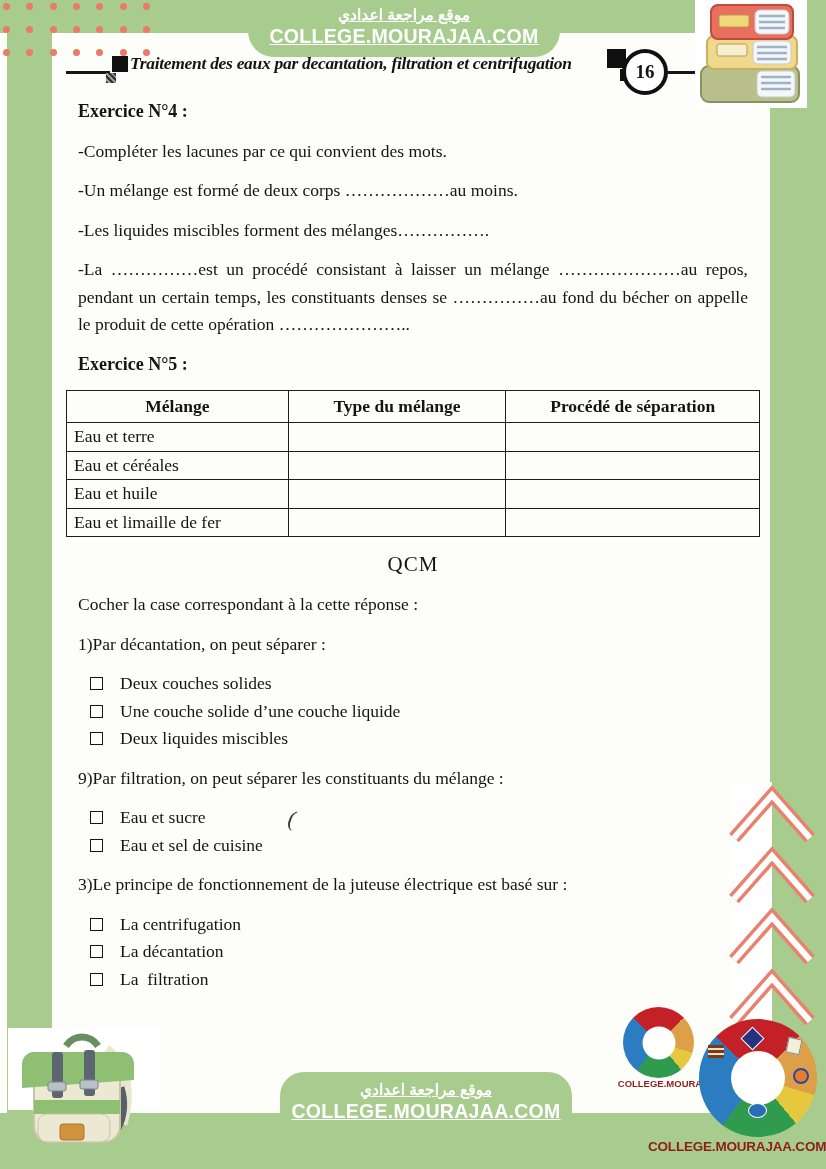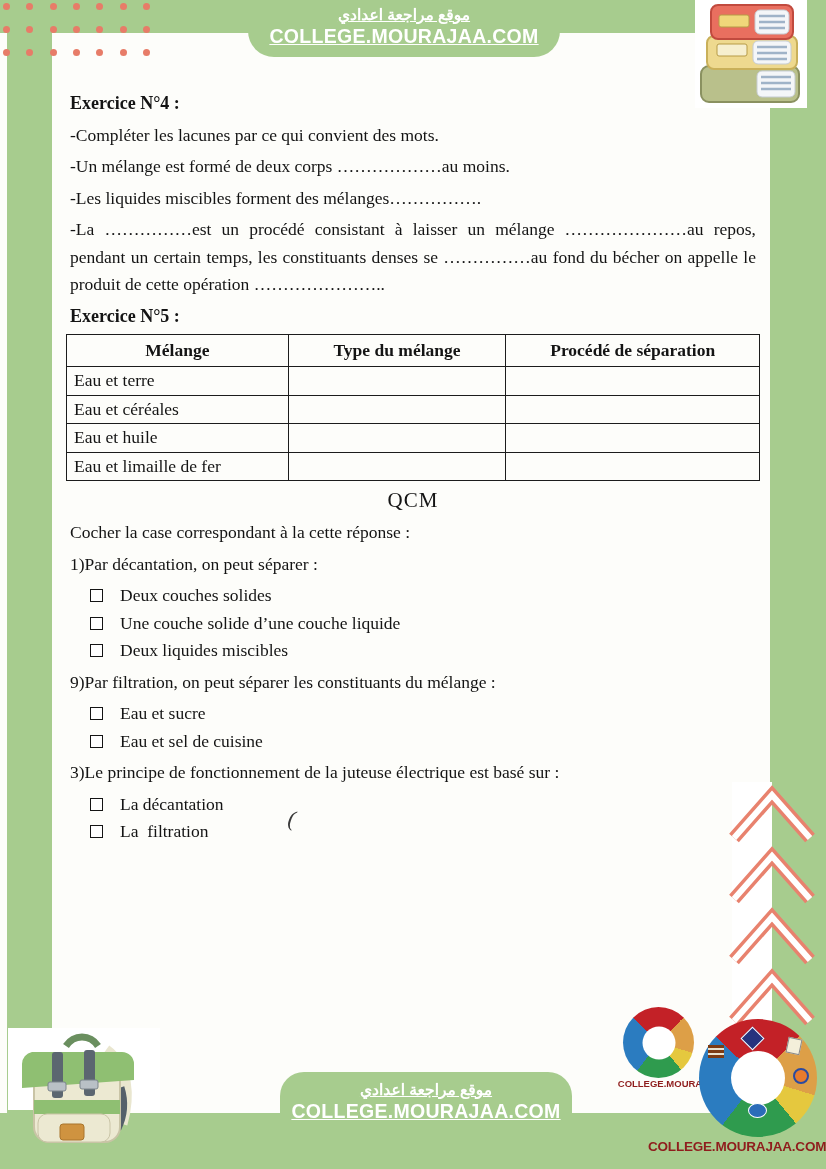--- a/index.html
+++ b/index.html
@@ -37,21 +37,21 @@
   .orn-b{left:547px;top:2px;width:19px;height:19px;}
   .orn-b2{left:560px;top:22px;width:12px;height:12px;}
   .doc-title{left:70px;top:6px;font-weight:bold;font-style:italic;font-size:17.5px;
              letter-spacing:-.3px;white-space:nowrap;}
   .page-circle{left:562px;top:2px;width:38px;height:38px;border:4px solid #101010;border-radius:50%;
                text-align:center;font:bold 19px/38px "Liberation Serif",serif;background:#fff;}
 
   
   .doc{position:absolute;left:66px;top:86px;width:694px;z-index:3;
        font-size:17.5px;line-height:27.5px;}
-  .doc p{margin:4px;}
+  .doc p{margin:12px;}
   .just{text-align:justify;}
   .exh{font-weight:bold;font-size:18px;}
   .qcm-title{text-align:center;font-weight:normal;font-size:21px;letter-spacing:1px;line-height:30px;}
 
   table.mix{border-collapse:collapse;width:694px;margin:3px 0 2px 0;}
   table.mix th,table.mix td{border:1.7px solid #1c1c1c;}
   table.mix th{height:29px;font-size:17.5px;font-weight:bold;text-align:center;}
   table.mix td{height:26.5px;padding:0 0 0 7px;font-size:17.5px;}
 
   .opt{display:flex;align-items:center;height:27.5px;padding-left:24px;}
@@ -119,20 +119,30 @@
       <div class="dot" style="left: 96.2px; top: 49px;"></div>
       <div class="dot" style="left: 119.5px; top: 49px;"></div>
       <div class="dot" style="left: 142.8px; top: 49px;"></div>
     </div>
 
   <div class="pill pill-top">
     <div class="ar" dir="rtl">موقع مراجعة اعدادي</div>
     <div class="url">COLLEGE.MOURAJAA.COM</div>
   </div>
 
+  <div class="title-row">
+    <div class="t-line t-line-left"></div>
+    <div class="orn orn-a"></div>
+    <div class="orn-a2"></div>
+    <div class="doc-title">Traitement des eaux par decantation, filtration et centrifugation</div>
+    <div class="orn orn-b"></div>
+    <div class="orn orn-b2"></div>
+    <div class="page-circle">16</div>
+    <div class="t-line t-line-right"></div>
+  </div>
 
   <div class="deco books-box">
     <svg width="120" height="112" viewBox="0 0 120 112">
       <rect x="2" y="0" width="112" height="108" fill="#ffffff"></rect>
       <rect x="8" y="66" width="98" height="36" rx="8" fill="#b9c08b" stroke="#8a9160" stroke-width="2"></rect>
       <rect x="64" y="71" width="38" height="26" rx="5" fill="#f4f6f8" stroke="#c6ccd2"></rect>
       <path d="M68 77h30M68 83h30M68 89h30" stroke="#9fb3c8" stroke-width="2.5"></path>
       <rect x="14" y="36" width="90" height="33" rx="7" fill="#eed98f" stroke="#c9b05a" stroke-width="2"></rect>
       <rect x="60" y="41" width="38" height="23" rx="5" fill="#f4f6f8" stroke="#c6ccd2"></rect>
       <path d="M64 47h30M64 53h30M64 59h30" stroke="#9fb3c8" stroke-width="2.5"></path>
@@ -209,20 +219,24 @@
     <div class="opt">
       <span class="box"></span>
       <span class="opt-label">Eau et sucre</span>
     </div>
     <div class="opt">
       <span class="box"></span>
       <span class="opt-label">Eau et sel de cuisine</span>
     </div>
 
     <p>3)Le principe de fonctionnement de la juteuse électrique est basé sur :</p>
+    <div class="opt">
+      <span class="box"></span>
+      <span class="opt-label">La centrifugation</span>
+    </div>
     <div class="opt">
       <span class="box"></span>
       <span class="opt-label">La décantation</span>
     </div>
     <div class="opt">
       <span class="box"></span>
       <span class="opt-label">La  filtration</span>
     </div>
   </div>
 

